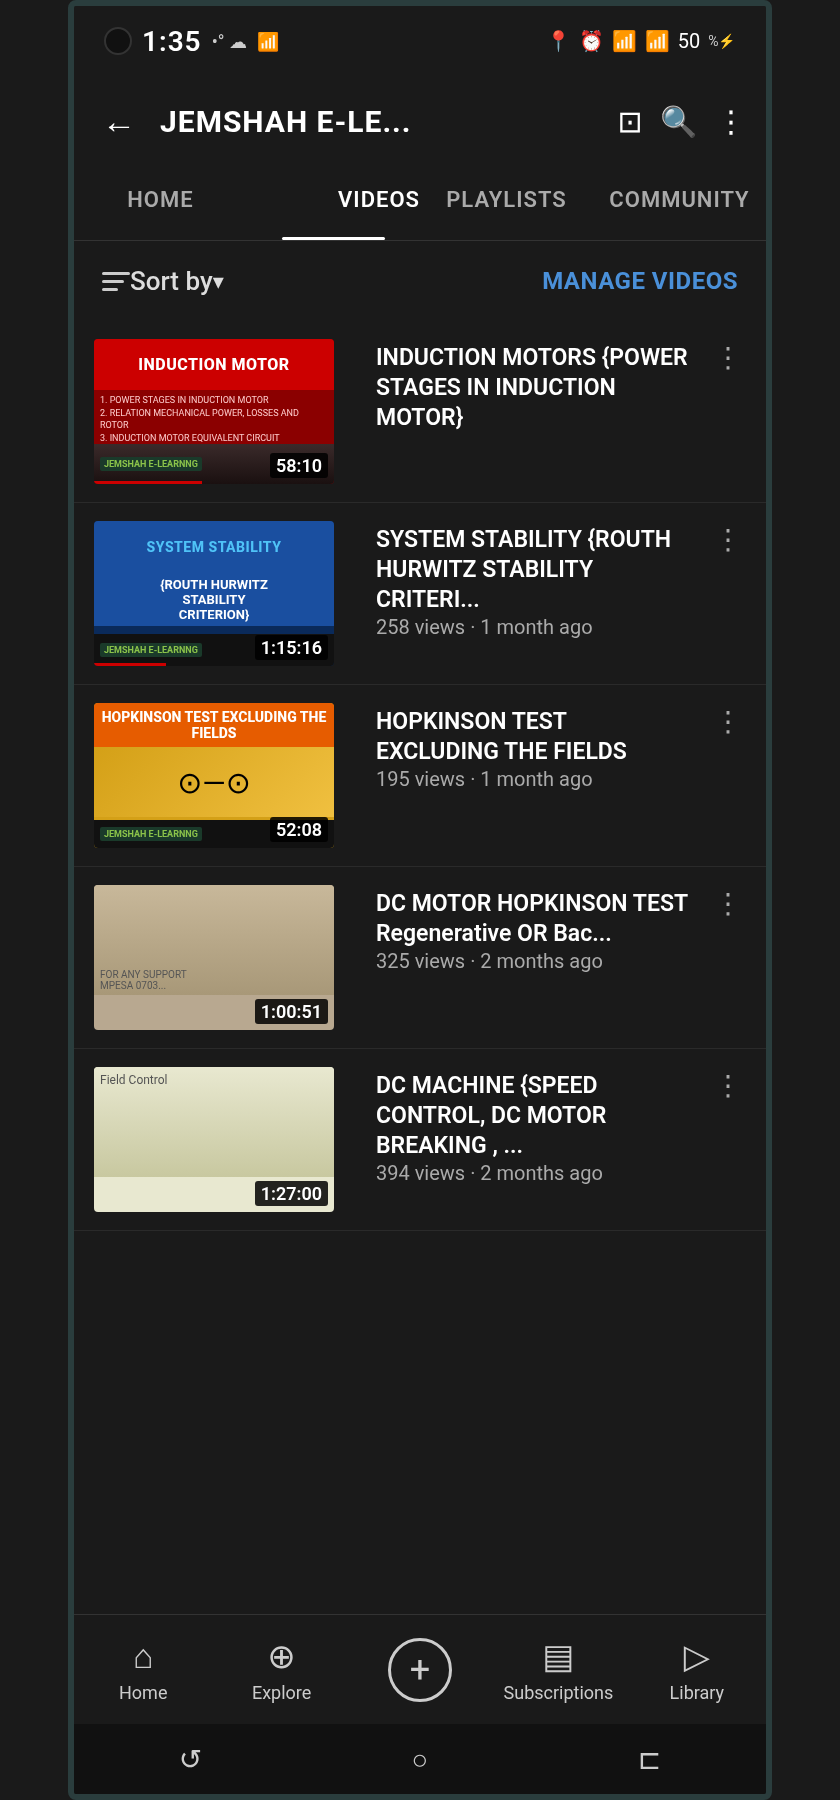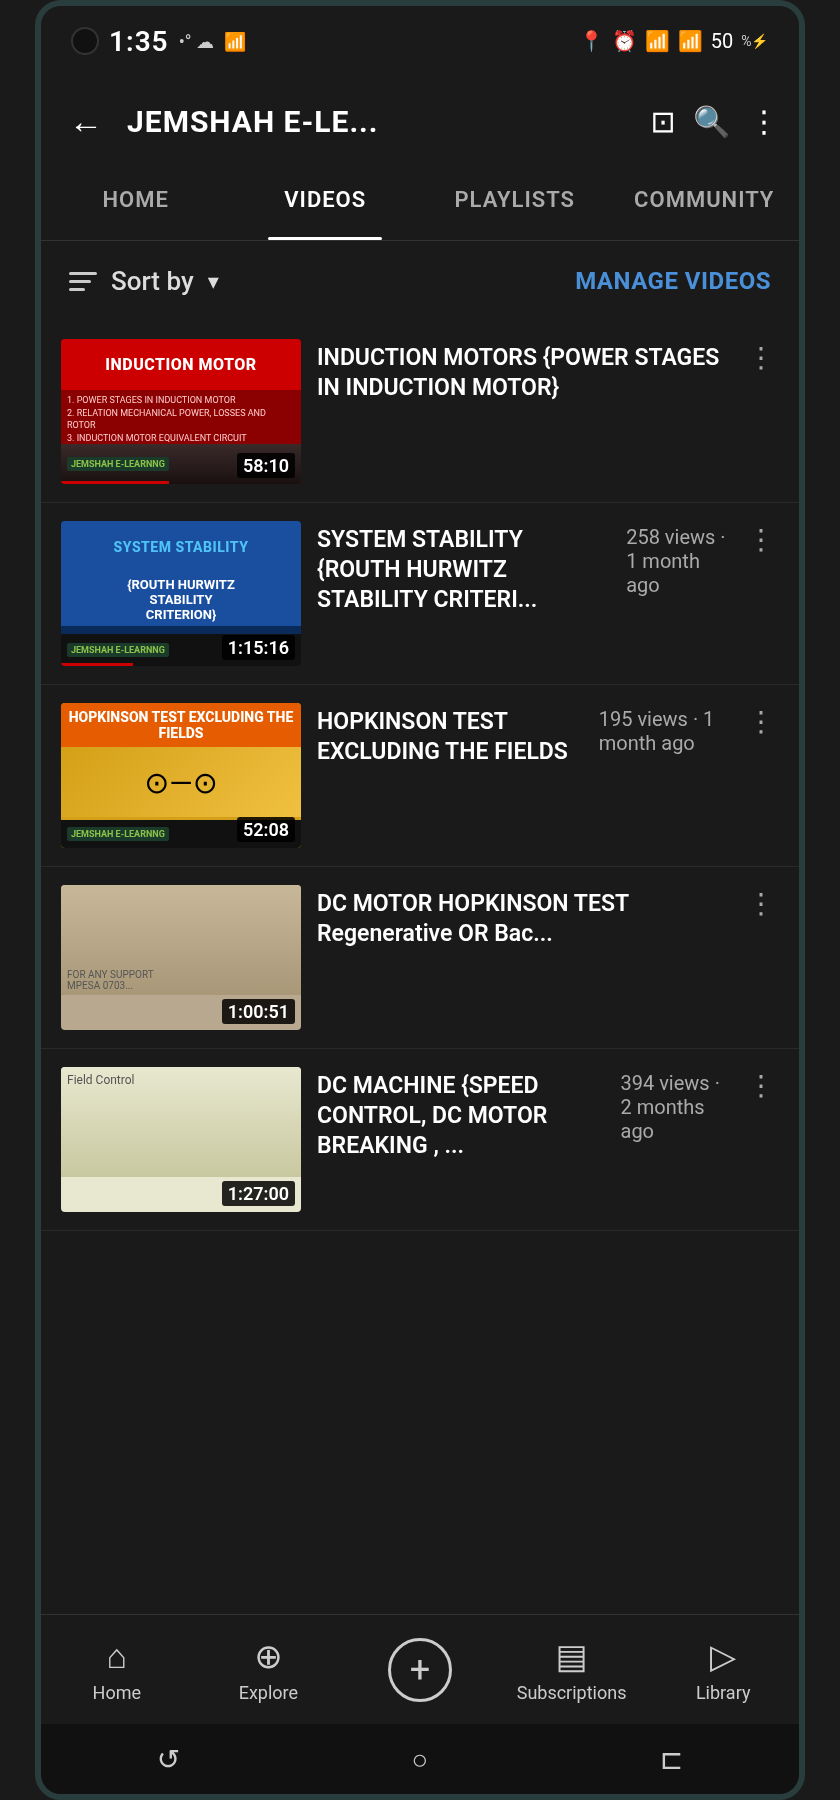--- a/index.html
+++ b/index.html
@@ -9,24 +9,24 @@
       background: #1a1a1a;
       font-family: 'Roboto', Arial, sans-serif;
       overflow: hidden;
       display: flex;
       flex-direction: column;
       align-items: center;
     }
 
     
     .phone-shell {
-      width: 770px;
+      width: 704px;
       height: 1800px;
       background: #1c2a2a;
-      border-radius: 26px;
+      border-radius: 8px;
       overflow: hidden;
       position: relative;
       display: flex;
       flex-direction: column;
       border: 6px solid #2a3d3d;
     }
 
     
     .status-bar {
       width: 100%;
@@ -128,20 +128,21 @@
       color: #aaa;
       font-size: 22px;
       font-weight: 600;
       letter-spacing: 1px;
       cursor: pointer;
       padding-bottom: 8px;
       position: relative;
     }
     .tab-item.active {
       color: #fff;
+      align-items: flex-end;
     }
     .tab-item.active::after {
       content: '';
       position: absolute;
       bottom: 0;
       left: 20%;
       width: 60%;
       height: 3px;
       background: #fff;
       border-radius: 2px;
@@ -154,21 +155,20 @@
       background: #1a1a1a;
       display: flex;
       align-items: center;
       justify-content: space-between;
       padding: 0 28px;
       flex-shrink: 0;
     }
     .sort-left {
       display: flex;
       align-items: center;
-      gap: 14px;
       cursor: pointer;
     }
     .sort-icon {
       display: flex;
       flex-direction: column;
       gap: 5px;
     }
     .sort-icon span {
       display: block;
       height: 3px;
@@ -234,23 +234,24 @@
       background: rgba(0,0,0,0.85);
       color: #fff;
       font-size: 18px;
       font-weight: 600;
       padding: 2px 6px;
       border-radius: 3px;
     }
     .video-info {
       flex: 1;
       display: flex;
-      flex-direction: row;
-      gap: 17px;
+      flex-direction: column;
+      gap: 0;
       padding-top: 4px;
+      margin-left: 26px;
     }
     .video-title {
       color: #fff;
       font-size: 23px;
       font-weight: 600;
       line-height: 1.3;
     }
     .video-meta {
       color: #aaa;
       font-size: 20px;
@@ -453,20 +454,21 @@
 
     <div class="video-item">
       <div class="video-thumb" style="background:#b8a890;">
         <div style="flex:1;width:100%;height:110px;background:linear-gradient(to bottom,#c8b89a,#a89878);position:relative;display:flex;align-items:center;justify-content:center;">
           <span style="font-size:12px;color:#555;position:absolute;bottom:4px;left:6px;font-size:10px;">FOR ANY SUPPORT<br>MPESA 0703...</span>
         </div>
         <div class="thumb-duration">1:00:51</div>
       </div>
       <div class="video-info">
         <div class="video-title">DC MOTOR HOPKINSON TEST Regenerative OR Bac...</div>
+        <div class="video-meta">325 views · 2 months ago</div>
       </div>
       <div class="video-more">⋮</div>
     </div>
 
     <div class="video-item">
       <div class="video-thumb" style="background:#e8e8d0;">
         <div style="flex:1;width:100%;height:110px;background:linear-gradient(to bottom,#e8e8d0,#c8c8a0);position:relative;display:flex;align-items:center;justify-content:center;">
           <span style="color:#555;font-size:12px;position:absolute;top:6px;left:6px;">Field Control</span>
         </div>
         <div class="thumb-duration">1:27:00</div>

